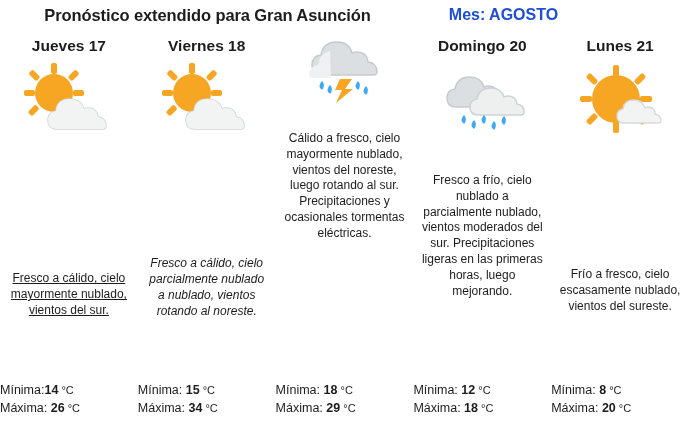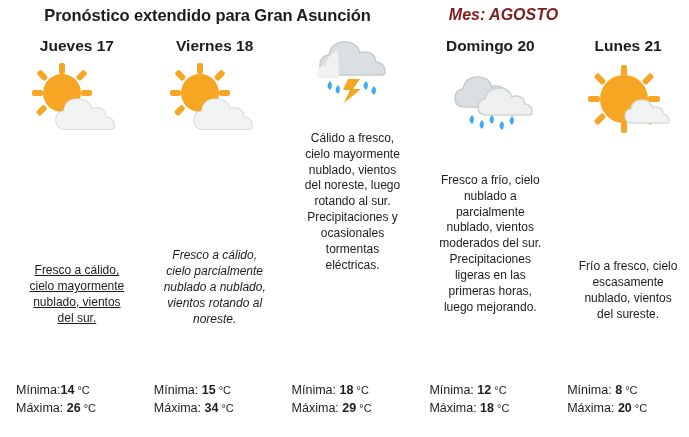--- a/index.html
+++ b/index.html
@@ -30,38 +30,36 @@
     font-size: 16.5px;
     font-weight: bold;
     color: #1c1c1c;
     letter-spacing: -0.1px;
   }
   .header-month {
     flex: 1;
     text-align: center;
     font-size: 16px;
     font-weight: bold;
-    color: #7f1d1d;
+    color: #1d4ed8;
     padding-right: 8px;
-    font-style: italic;
   }
   .columns {
     display: flex;
     width: 689px;
     height: 400px;
     align-items: stretch;
   }
   .col {
     width: 20%;
     box-sizing: border-box;
     padding: 0 6px;
     display: flex;
     flex-direction: column;
     position: relative;
-    margin-left: 16px;
   }
   .day-name {
     text-align: center;
     font-size: 15.5px;
     font-weight: bold;
     color: #1c1c1c;
     margin-top: 12px;
     margin-bottom: 4px;
   }
   .icon-wrap {

